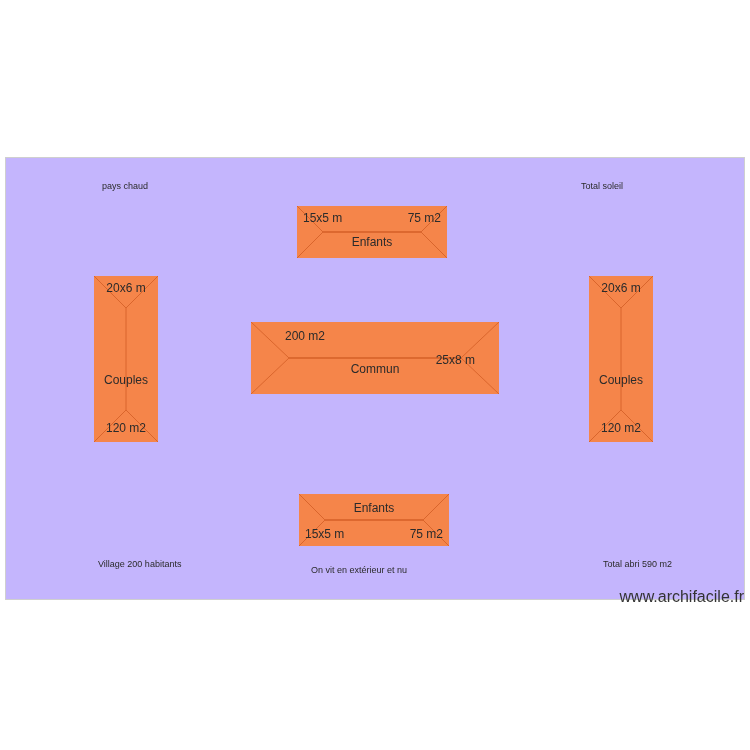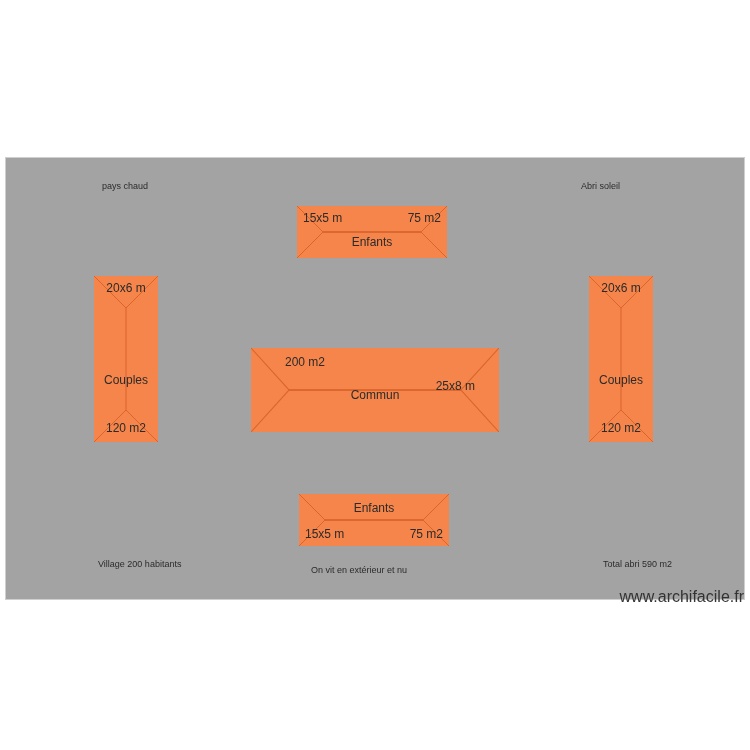--- a/index.html
+++ b/index.html
@@ -14,21 +14,21 @@
     position: relative;
     overflow: hidden;
   }
 
   #plan {
     position: absolute;
     left: 5px;
     top: 157px;
     width: 740px;
     height: 443px;
-    background: #a3a3a3;
+    background: #c4b5fd;
     border: 1px solid #cfcfcf;
     box-sizing: border-box;
   }
 
   .room {
     position: absolute;
     background: #f5854a;
     box-sizing: border-box;
   }
   .room svg {
@@ -72,21 +72,21 @@
     color: #333333;
     white-space: nowrap;
   }
 </style>
 </head>
 <body>
 
 <div id="plan">
 
   <div class="note" style="left:96px; top:24px;">pays chaud</div>
-  <div class="note" style="left:575px; top:24px;">Abri soleil</div>
+  <div class="note" style="left:575px; top:24px;">Total soleil</div>
   <div class="note" style="left:92px; top:402px;">Village 200 habitants</div>
   <div class="note" style="left:305px; top:408px;text-align:right;">On vit en extérieur et nu</div>
   <div class="note" style="left:578px; top:402px;margin-left:19px;">Total abri 590 m2</div>
 
   <div class="room" style="left:291px; top:48px; width:150px; height:52px;">
     <svg viewBox="0 0 150 52" preserveAspectRatio="none">
       <polyline points="0,0 26,26 124,26 150,0" fill="none" stroke="#d9652c" stroke-width="1"></polyline>
       <polyline points="0,52 26,26 124,26 150,52" fill="none" stroke="#d9652c" stroke-width="1"></polyline>
       <line x1="26" y1="26" x2="124" y2="26" stroke="#d9652c" stroke-width="1"></line>
     </svg>
@@ -110,21 +110,21 @@
     <svg viewBox="0 0 64 166" preserveAspectRatio="none">
       <polyline points="0,0 32,32 64,0" fill="none" stroke="#d9652c" stroke-width="1"></polyline>
       <polyline points="0,166 32,134 64,166" fill="none" stroke="#d9652c" stroke-width="1"></polyline>
       <line x1="32" y1="32" x2="32" y2="134" stroke="#d9652c" stroke-width="1"></line>
     </svg>
     <span class="lbl" style="left:0; right:0; text-align:center; top:6px;">20x6 m</span>
     <span class="lbl" style="left:0; right:0; text-align:center; top:98px;">Couples</span>
     <span class="lbl" style="left:0; right:0; text-align:center; bottom:8px;">120 m2</span>
   </div>
 
-  <div class="room" style="left:245px; top:190px; width:248px; height:84px;">
+  <div class="room" style="left:245px; top:164px; width:248px; height:72px;">
     <svg viewBox="0 0 248 76" preserveAspectRatio="none">
       <polyline points="0,0 38,38 210,38 248,0" fill="none" stroke="#d9652c" stroke-width="1"></polyline>
       <polyline points="0,76 38,38 210,38 248,76" fill="none" stroke="#d9652c" stroke-width="1"></polyline>
       <line x1="38" y1="38" x2="210" y2="38" stroke="#d9652c" stroke-width="1"></line>
     </svg>
     <span class="lbl tl" style="left:34px; top:8px;">200 m2</span>
     <span class="lbl tr" style="right:24px; top:8px;margin-top:24px;">25x8 m</span>
     <span class="lbl name" style="top:41px;">Commun</span>
   </div>
 

